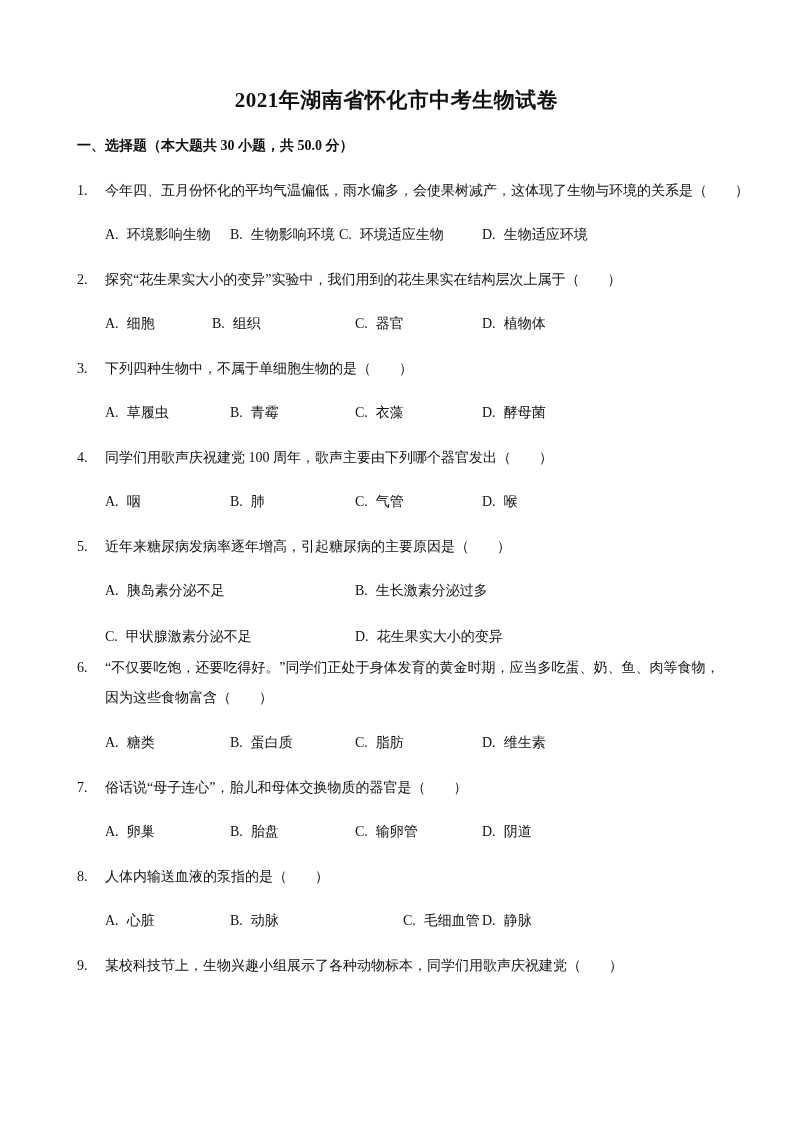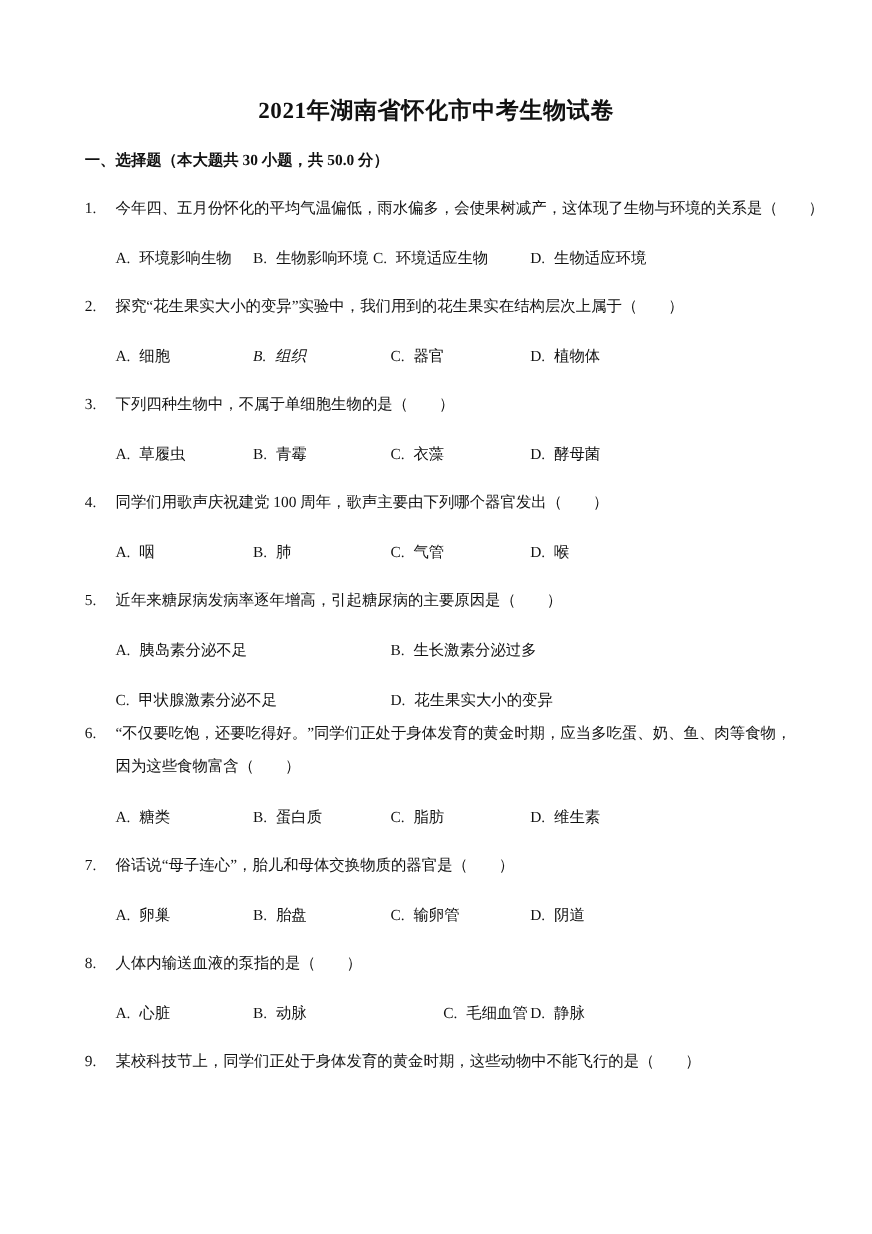--- a/index.html
+++ b/index.html
@@ -43,21 +43,21 @@
     <span class="opt" style="left:234px;"><span class="letter">C.</span><span>环境适应生物</span></span>
     <span class="opt" style="left:377px;"><span class="letter">D.</span><span>生物适应环境</span></span>
   </div>
 
   <div class="q" style="top:266px;">
     <span class="num">2.</span>
     <span class="stem">探究“花生果实大小的变异”实验中，我们用到的花生果实在结构层次上属于（　　）</span>
   </div>
   <div class="opts" style="top:315px;">
     <span class="opt" style="left:0;"><span class="letter">A.</span><span>细胞</span></span>
-    <span class="opt" style="left:125px;font-style:italic;"><span class="letter">B.</span><span>组织</span></span>
+    <span class="opt" style="left:107px;"><span class="letter">B.</span><span>组织</span></span>
     <span class="opt" style="left:250px;"><span class="letter">C.</span><span>器官</span></span>
     <span class="opt" style="left:377px;"><span class="letter">D.</span><span>植物体</span></span>
   </div>
 
   <div class="q" style="top:355px;">
     <span class="num">3.</span>
     <span class="stem">下列四种生物中，不属于单细胞生物的是（　　）</span>
   </div>
   <div class="opts" style="top:404px;">
     <span class="opt" style="left:0;"><span class="letter">A.</span><span>草履虫</span></span>
@@ -119,15 +119,15 @@
   </div>
   <div class="opts" style="top:912px;">
     <span class="opt" style="left:0;"><span class="letter">A.</span><span>心脏</span></span>
     <span class="opt" style="left:125px;"><span class="letter">B.</span><span>动脉</span></span>
     <span class="opt" style="left:250px;margin-left:48px;"><span class="letter">C.</span><span>毛细血管</span></span>
     <span class="opt" style="left:377px;"><span class="letter">D.</span><span>静脉</span></span>
   </div>
 
   <div class="q" style="top:952px;">
     <span class="num">9.</span>
-    <span class="stem">某校科技节上，同学们正处于身体发育的黄金时期，这些动物中不能飞行的是（　　）</span>
+    <span class="stem">某校科技节上，生物兴趣小组展示了各种动物标本，同学们用歌声庆祝建党（　　）</span>
   </div>
 </div>
 
 </body></html>

